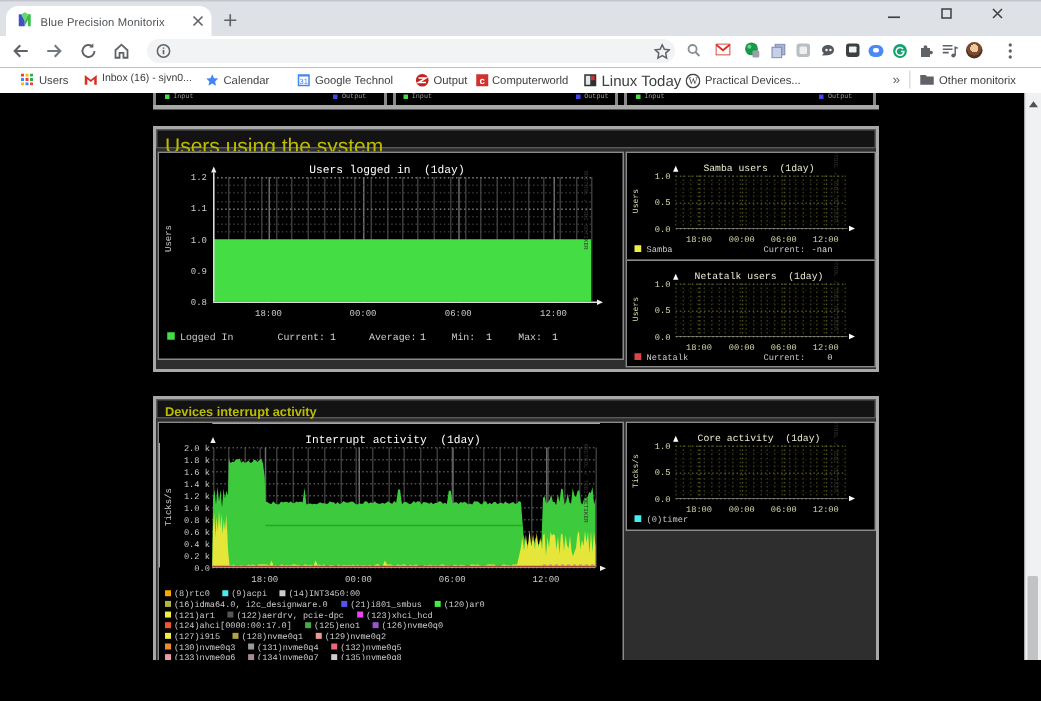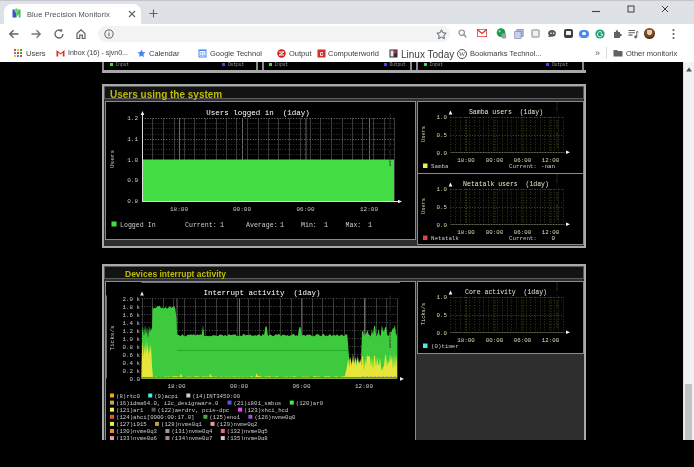--- a/index.html
+++ b/index.html
@@ -140,21 +140,21 @@
 <svg class="abs" style="left:389px;top:48.5px" width="9" height="9" viewBox="0 0 9 9">
       <rect x="0.5" y="0.5" width="8" height="8" fill="#2d3134"></rect>
       <rect x="1.5" y="1.5" width="3" height="6" fill="#e5e7e9"></rect>
       <rect x="5" y="1.5" width="2.5" height="3" fill="#d0312c"></rect>
     </svg>
 <div class="abs" style="left:401px;top:48.5px;font-size:10px;color:#3c4043;white-space:nowrap">Linux Today</div>
 <svg class="abs" style="left:457px;top:48.5px" width="10" height="10" viewBox="0 0 10 10">
       <circle cx="5" cy="5" r="4.5" fill="none" stroke="#464646" stroke-width="0.9"></circle>
       <text x="5" y="7.3" font-size="6.5" fill="#464646" text-anchor="middle" font-family="Liberation Serif">W</text>
     </svg>
-<div class="abs" style="left:470px;top:48.5px;font-size:7.5px;color:#3c4043;white-space:nowrap">Bookmarks Technol...</div>
+<div class="abs" style="left:470px;top:48.5px;font-size:7.5px;color:#3c4043;white-space:nowrap">Practical Devices...</div>
 <div class="abs" style="left:595px;top:48px;font-size:9px;color:#5f6368">»</div>
 <div class="abs" style="left:606px;top:47px;width:1px;height:12px;background:#dadce0"></div>
 <svg class="abs" style="left:613px;top:49px" width="10" height="8" viewBox="0 0 10 8">
       <path d="M0.5 1 H4 L5 2 H9.5 V7.5 H0.5 Z" fill="#5f6368"></path>
     </svg>
 <div class="abs" style="left:626px;top:48.5px;font-size:7.5px;color:#3c4043;white-space:nowrap">Other monitorix</div>
 <div class="abs" style="left:0;top:62px;width:694px;height:405px;background:#000"></div>
 <div class="abs" style="left:102px;top:62px;width:156px;height:8px;background:#000;border-left:2px solid #8a8a8a;border-right:2px solid #8a8a8a"></div>
     <div class="abs" style="left:109.5px;top:63px;width:3px;height:3px;background:#44DD44"></div>
     <div class="abs" style="left:115.5px;top:61.5px;font-family:'Liberation Mono',monospace;font-size:4.5px;color:#999">Input</div>
@@ -166,21 +166,21 @@
     <div class="abs" style="left:383.5px;top:63px;width:3px;height:3px;background:#4444EE"></div>
     <div class="abs" style="left:389.5px;top:61.5px;font-family:'Liberation Mono',monospace;font-size:4.5px;color:#999">Output</div>
 <div class="abs" style="left:416px;top:62px;width:168px;height:8px;background:#000;border-left:2px solid #8a8a8a;border-right:2px solid #8a8a8a"></div>
     <div class="abs" style="left:423.5px;top:63px;width:3px;height:3px;background:#44DD44"></div>
     <div class="abs" style="left:429.5px;top:61.5px;font-family:'Liberation Mono',monospace;font-size:4.5px;color:#999">Input</div>
     <div class="abs" style="left:546px;top:63px;width:3px;height:3px;background:#4444EE"></div>
     <div class="abs" style="left:552px;top:61.5px;font-family:'Liberation Mono',monospace;font-size:4.5px;color:#999">Output</div>
 <div class="abs" style="left:102px;top:70px;width:484px;height:3px;background:#a8a8a8"></div>
 <div class="abs" style="left:102px;top:84px;width:484px;height:164px;background:#2e2e2e;border:2px solid #a8a8a8"></div>
     <div class="abs" style="left:104px;top:86px;width:480px;height:13px;background:#131313;border:1px solid #5a5a5a"></div>
-    <div class="abs" style="left:110px;top:88.5px;font-size:10px;font-weight:bold;color:#bdbd00">Users using the system</div>
+    <div class="abs" style="left:110px;top:88.5px;font-size:14px;font-weight:normal;color:#bdbd00">Users using the system</div>
 <div class="abs" style="left:104.5px;top:100.5px;width:311px;height:139px;border:1.5px solid #8a8a8a;background:#000"></div>
 <div class="abs" style="left:416.5px;top:100.5px;width:167px;height:73px;border:1.5px solid #8a8a8a;background:#000"></div>
 <div class="abs" style="left:416.5px;top:172.5px;width:167px;height:72.5px;border:1.5px solid #8a8a8a;background:#000"></div>
 <svg width="308" height="136" viewBox="0 0 308 136" style="position:absolute;left:106px;top:102px;background:#000">
       <line x1="36.5" y1="16" x2="36.5" y2="99" stroke="#3a3a3a" stroke-width="1"></line>
       <line x1="46.5" y1="16" x2="46.5" y2="99" stroke="#3a3a3a" stroke-width="1"></line>
       <line x1="57.5" y1="16" x2="57.5" y2="99" stroke="#3a3a3a" stroke-width="1"></line>
       <line x1="68.5" y1="16" x2="68.5" y2="99" stroke="#3a3a3a" stroke-width="1"></line>
       <line x1="78.5" y1="16" x2="78.5" y2="99" stroke="#3a3a3a" stroke-width="1"></line>
       <line x1="88.5" y1="16" x2="88.5" y2="99" stroke="#3a3a3a" stroke-width="1"></line>
@@ -368,21 +368,21 @@
       <text x="104.5" y="59.5" font-family="Liberation Mono, monospace" font-size="5.8" fill="#ddddb0" text-anchor="middle" font-weight="normal">06:00</text>
       <text x="132.5" y="59.5" font-family="Liberation Mono, monospace" font-size="5.8" fill="#ddddb0" text-anchor="middle" font-weight="normal">12:00</text>
       <rect x="5" y="61.5" width="4.5" height="4.5" fill="#DD4444"></rect>
       <text x="13" y="66" font-family="Liberation Mono, monospace" font-size="5.8" fill="#c9c9c9" text-anchor="start" font-weight="normal">Netatalk</text>
       <text x="91" y="66" font-family="Liberation Mono, monospace" font-size="5.8" fill="#c9c9c9" text-anchor="start" font-weight="normal">Current:</text>
       <text x="137" y="66" font-family="Liberation Mono, monospace" font-size="5.8" fill="#dddddd" text-anchor="end" font-weight="normal">0</text>
       <text x="158" y="40" font-family="Liberation Mono, monospace" font-size="4" fill="#333333" text-anchor="middle" transform="rotate(90 158 20)">RRDTOOL / TOBI OETIKER</text>
     </svg>
 <div class="abs" style="left:102px;top:264px;width:484px;height:192px;background:#2e2e2e;border:2px solid #a8a8a8"></div>
     <div class="abs" style="left:104px;top:266px;width:480px;height:13px;background:#131313;border:1px solid #5a5a5a"></div>
-    <div class="abs" style="left:125px;top:268.5px;font-size:8.5px;font-weight:bold;color:#bdbd00">Devices interrupt activity</div>
+    <div class="abs" style="left:110px;top:268.5px;font-size:8.5px;font-weight:bold;color:#bdbd00">Devices interrupt activity</div>
 <div class="abs" style="left:104.5px;top:280.5px;width:311px;height:171px;border:1.5px solid #8a8a8a;background:#000"></div>
 <div class="abs" style="left:416.5px;top:280.5px;width:167px;height:73px;border:1.5px solid #8a8a8a;background:#000"></div>
 <svg width="308" height="168" viewBox="0 0 308 168" style="position:absolute;left:106px;top:282px;background:#000">
       <line x1="36.5" y1="16.4" x2="36.5" y2="96.4" stroke="#3a3a3a" stroke-width="1"></line>
       <line x1="46.5" y1="16.4" x2="46.5" y2="96.4" stroke="#3a3a3a" stroke-width="1"></line>
       <line x1="57.5" y1="16.4" x2="57.5" y2="96.4" stroke="#3a3a3a" stroke-width="1"></line>
       <line x1="67.5" y1="16.4" x2="67.5" y2="96.4" stroke="#3a3a3a" stroke-width="1"></line>
       <line x1="78.5" y1="16.4" x2="78.5" y2="96.4" stroke="#3a3a3a" stroke-width="1"></line>
       <line x1="89.5" y1="16.4" x2="89.5" y2="96.4" stroke="#3a3a3a" stroke-width="1"></line>
       <line x1="99.5" y1="16.4" x2="99.5" y2="96.4" stroke="#3a3a3a" stroke-width="1"></line>

